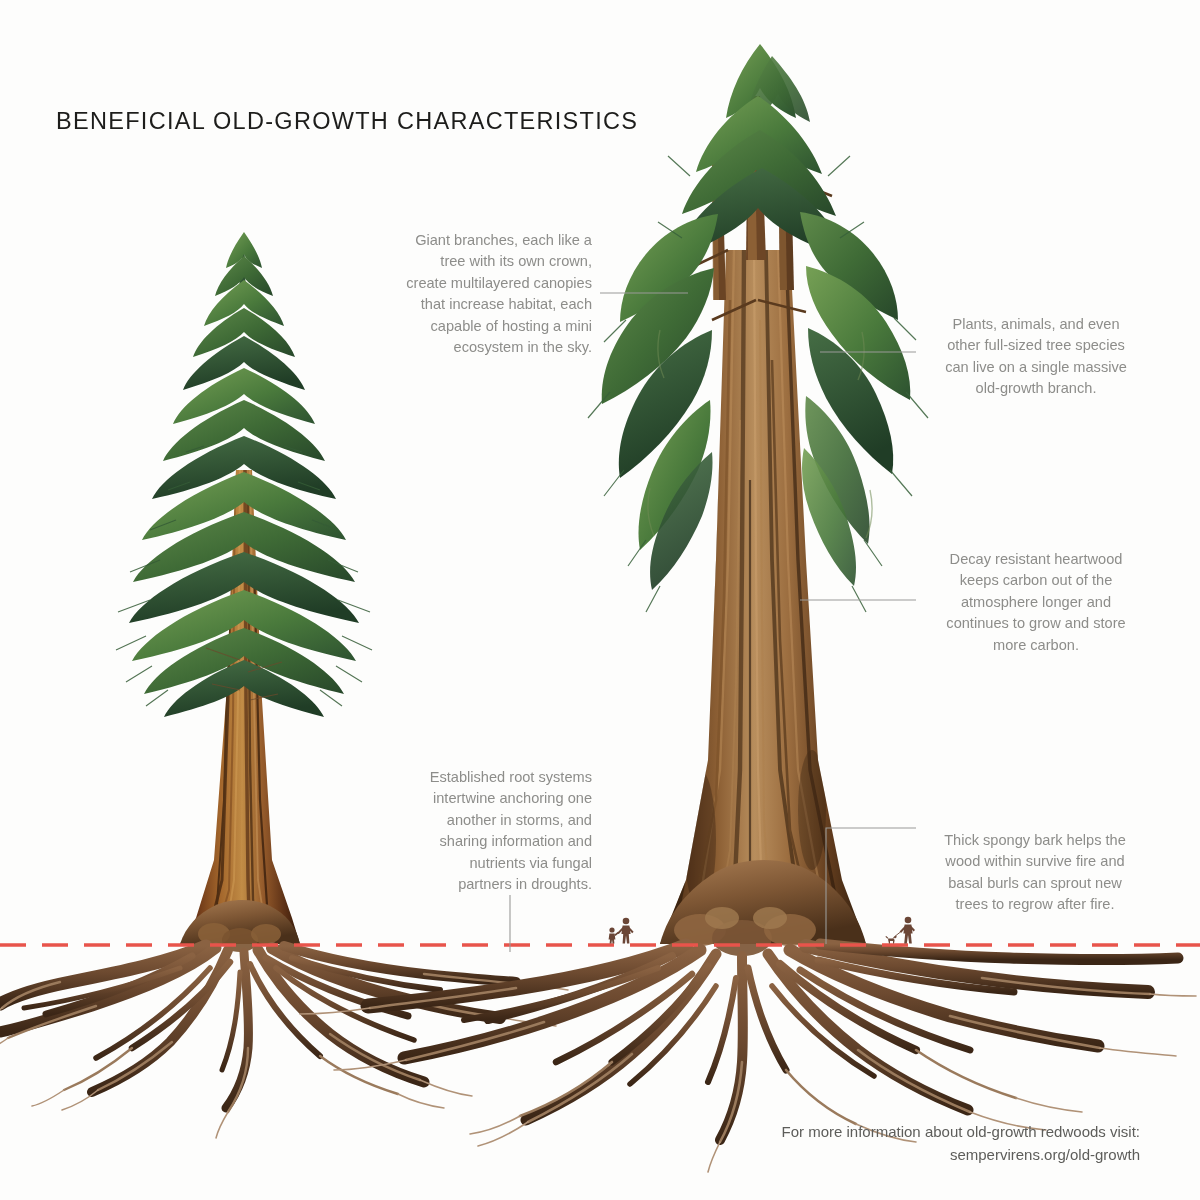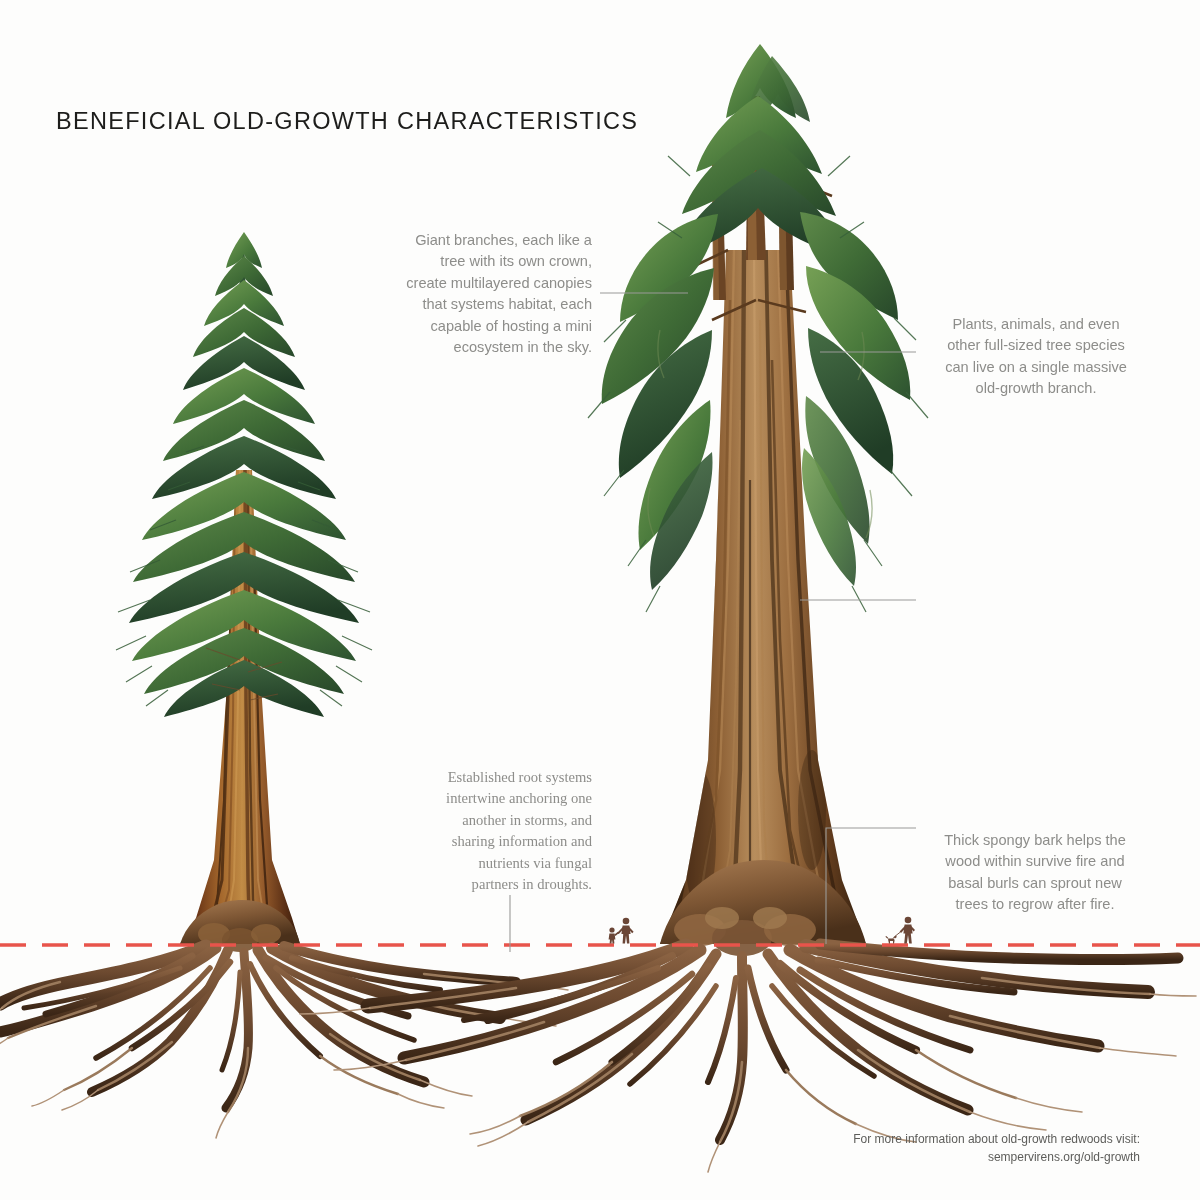--- a/index.html
+++ b/index.html
@@ -39,21 +39,21 @@
     white-space: pre-line;
   }
   .note.right-align { text-align: right; }
   .note.left-align  { text-align: center; }
   .footer-note {
     position: absolute;
     right: 60px;
     bottom: 34px;
     text-align: right;
     color: #5d5d5a;
-    font-size: 12px;
+    font-size: 15px;
     line-height: 1.5;
     white-space: pre-line;
     margin-top: 41px;
   }
   .hit {
     position: absolute;
   }
 </style>
 </head>
 <body>
@@ -459,31 +459,36 @@
 
       <polyline points="916,828 826,828 826,944"></polyline>
     </g>
   </svg>
 
   <div class="page-title">BENEFICIAL OLD-GROWTH CHARACTERISTICS</div>
 
   <div class="note right-align" style="left:392px; top:230px; width:200px;">Giant branches, each like a
 tree with its own crown,
 create multilayered canopies
-that systems habitat, each
+that increase habitat, each
 capable of hosting a mini
 ecosystem in the sky.</div>
 
   <div class="note left-align" style="left:928px; top:314px; width:216px;">Plants, animals, and even
 other full-sized tree species
 can live on a single massive
 old-growth branch.</div>
 
-
-  <div class="note right-align" style="left:406px; top:767px; width:186px;font-family:Liberation Serif, serif;">Established root systems
+  <div class="note left-align" style="left:928px; top:549px; width:216px;">Decay resistant heartwood
+keeps carbon out of the
+atmosphere longer and
+continues to grow and store
+more carbon.</div>
+
+  <div class="note right-align" style="left:406px; top:767px; width:186px;">Established root systems
 intertwine anchoring one
 another in storms, and
 sharing information and
 nutrients via fungal
 partners in droughts.</div>
 
   <div class="note left-align" style="left:928px; top:830px; width:214px;">Thick spongy bark helps the
 wood within survive fire and
 basal burls can sprout new
 trees to regrow after fire.</div>

